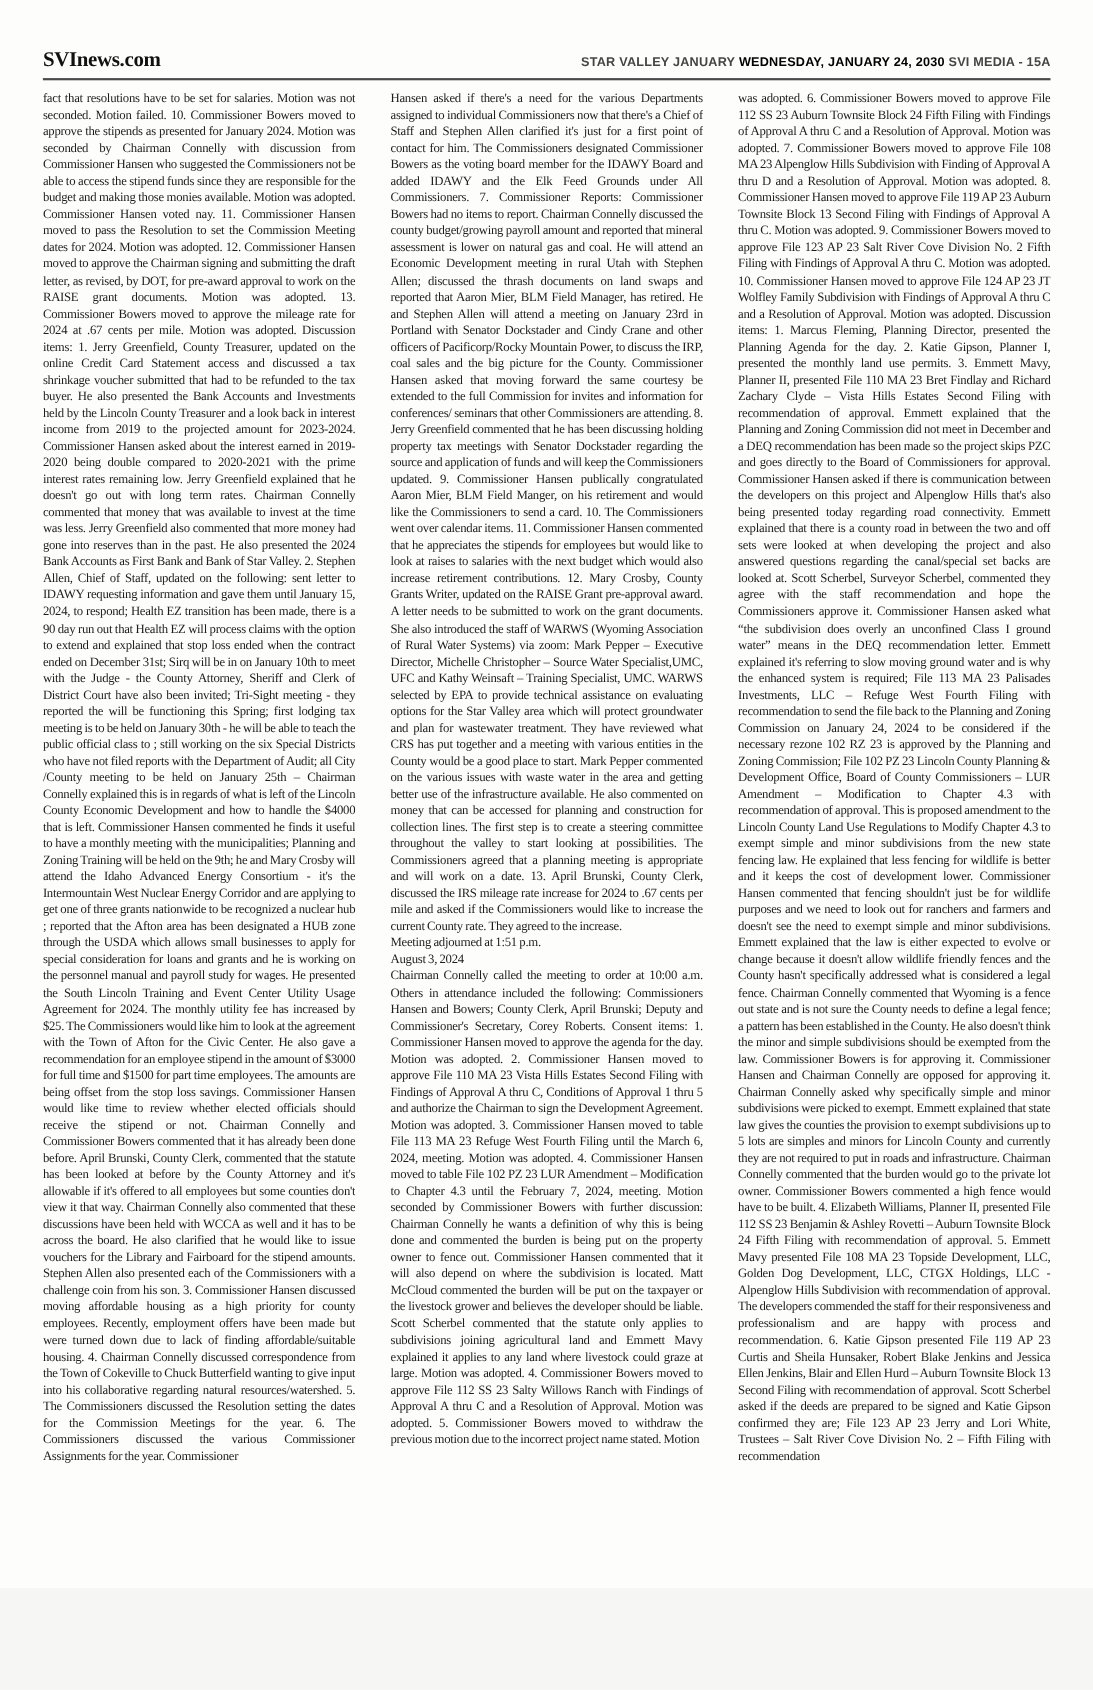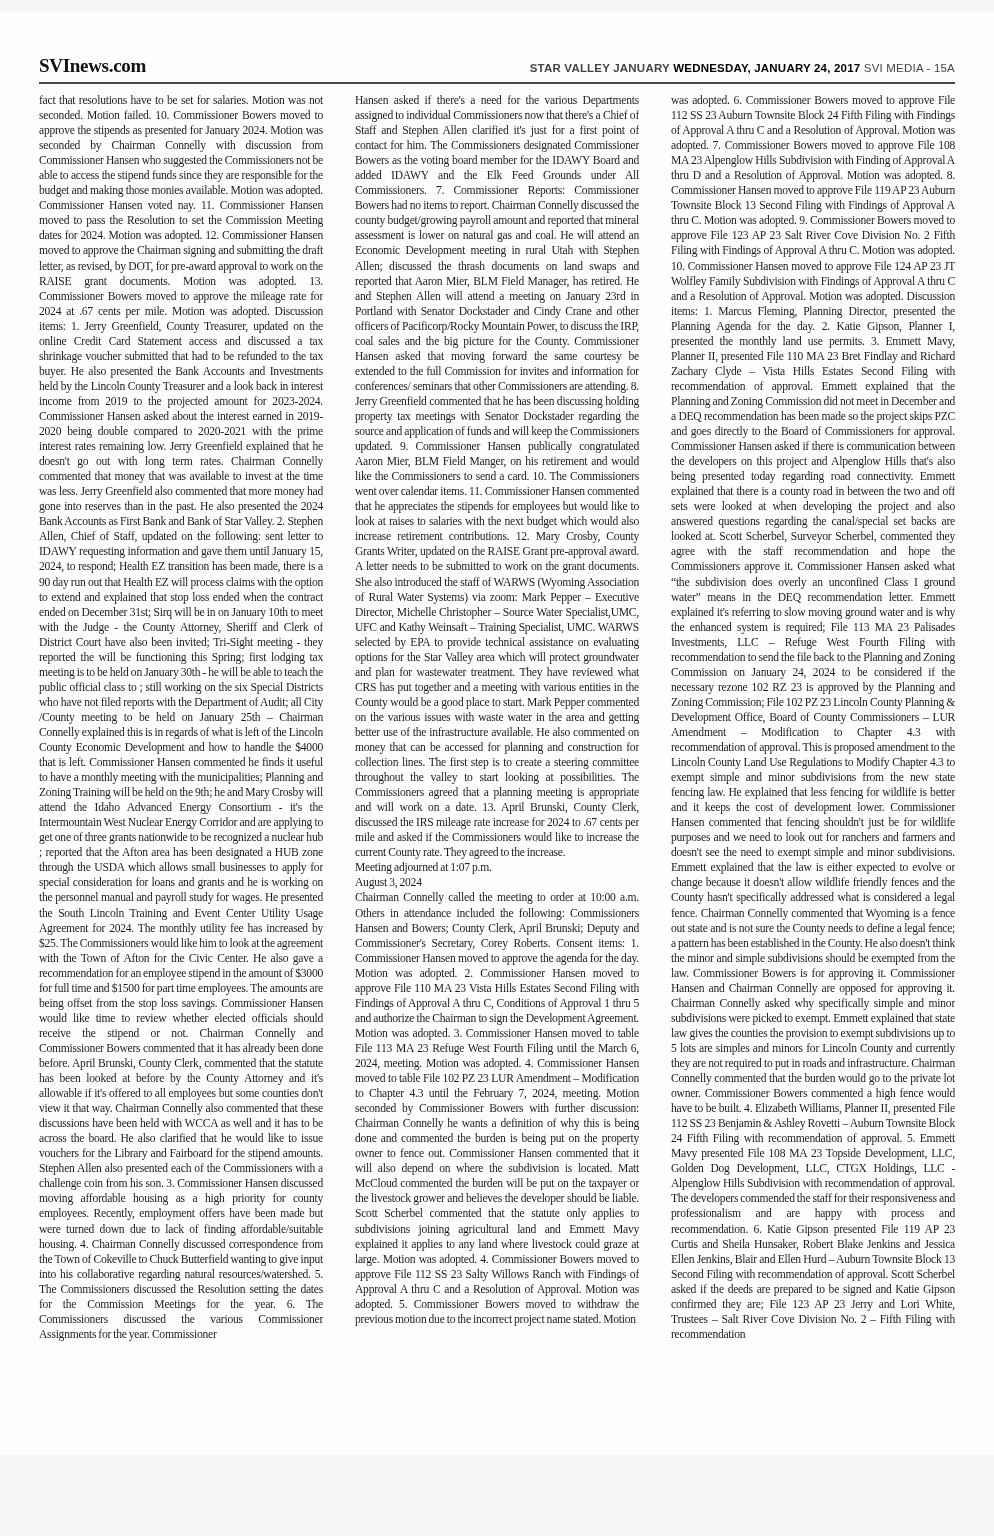--- a/index.html
+++ b/index.html
@@ -1,20 +1,20 @@
 <!DOCTYPE html>
 <html><head>
 <meta charset="utf-8">
 <style>
   html, body { margin: 0; padding: 0; background: #f6f6f4; }
   .page {
     position: relative;
     width: 994px;
     height: 1444px;
-    margin: 11px auto;
+    margin: 0 auto;
     background: #fdfdfc;
     box-sizing: border-box;
     padding: 44px 39px 0 39px;
     overflow: hidden;
     color: #1c1c1c;
   }
   .header {
     display: flex;
     justify-content: space-between;
     align-items: baseline;
@@ -27,21 +27,21 @@
     color: #111;
   }
   .dateline {
     font-family: "Liberation Sans", sans-serif;
     font-size: 11.5px;
     letter-spacing: 0.2px;
     white-space: nowrap;
   }
   .dateline .loc { color: #454545; font-weight: bold; }
   .dateline .date { color: #000; font-weight: bold; }
-  .dateline .edition { color: #454545; font-weight: normal; }
+  .dateline .edition { color: #454545; font-weight: bold; }
   .header-rule {
     border: none;
     border-top: 2px solid #4a4a4a;
     margin: 5px 0 0 0;
   }
   .columns {
     display: flex;
     gap: 32px;
     margin-top: 9px;
   }
@@ -60,33 +60,33 @@
   .col p { margin: 0; padding: 0; hyphens: none; }
 </style>
 </head>
 <body>
 
 <div class="page">
   <div class="header">
     <div class="masthead">SVInews.com</div>
     <div class="dateline">
       <span class="loc">STAR VALLEY JANUARY</span>
-      <span class="date">WEDNESDAY, JANUARY 24, 2017</span>
+      <span class="date">WEDNESDAY, JANUARY 24, 2030</span>
       <span class="edition">SVI MEDIA - 15A</span>
     </div>
   </div>
   <hr class="header-rule">
 
   <div class="columns">
     <div class="col">
       <p>fact that resolutions have to be set for salaries. Motion was not seconded. Motion failed. 10. Commissioner Bowers moved to approve the stipends as presented for January 2024. Motion was seconded by Chairman Connelly with discussion from Commissioner Hansen who suggested the Commissioners not be able to access the stipend funds since they are responsible for the budget and making those monies available. Motion was adopted. Commissioner Hansen voted nay. 11. Commissioner Hansen moved to pass the Resolution to set the Commission Meeting dates for 2024. Motion was adopted. 12. Commissioner Hansen moved to approve the Chairman signing and submitting the draft letter, as revised, by DOT, for pre-award approval to work on the RAISE grant documents. Motion was adopted. 13. Commissioner Bowers moved to approve the mileage rate for 2024 at .67 cents per mile. Motion was adopted. Discussion items: 1. Jerry Greenfield, County Treasurer, updated on the online Credit Card Statement access and discussed a tax shrinkage voucher submitted that had to be refunded to the tax buyer. He also presented the Bank Accounts and Investments held by the Lincoln County Treasurer and a look back in interest income from 2019 to the projected amount for 2023-2024. Commissioner Hansen asked about the interest earned in 2019-2020 being double compared to 2020-2021 with the prime interest rates remaining low. Jerry Greenfield explained that he doesn't go out with long term rates. Chairman Connelly commented that money that was available to invest at the time was less. Jerry Greenfield also commented that more money had gone into reserves than in the past. He also presented the 2024 Bank Accounts as First Bank and Bank of Star Valley. 2. Stephen Allen, Chief of Staff, updated on the following: sent letter to IDAWY requesting information and gave them until January 15, 2024, to respond; Health EZ transition has been made, there is a 90 day run out that Health EZ will process claims with the option to extend and explained that stop loss ended when the contract ended on December 31st; Sirq will be in on January 10th to meet with the Judge - the County Attorney, Sheriff and Clerk of District Court have also been invited; Tri-Sight meeting - they reported the will be functioning this Spring; first lodging tax meeting is to be held on January 30th - he will be able to teach the public official class to ; still working on the six Special Districts who have not filed reports with the Department of Audit; all City /County meeting to be held on January 25th – Chairman Connelly explained this is in regards of what is left of the Lincoln County Economic Development and how to handle the $4000 that is left. Commissioner Hansen commented he finds it useful to have a monthly meeting with the municipalities; Planning and Zoning Training will be held on the 9th; he and Mary Crosby will attend the Idaho Advanced Energy Consortium - it's the Intermountain West Nuclear Energy Corridor and are applying to get one of three grants nationwide to be recognized a nuclear hub ; reported that the Afton area has been designated a HUB zone through the USDA which allows small businesses to apply for special consideration for loans and grants and he is working on the personnel manual and payroll study for wages. He presented the South Lincoln Training and Event Center Utility Usage Agreement for 2024. The monthly utility fee has increased by $25. The Commissioners would like him to look at the agreement with the Town of Afton for the Civic Center. He also gave a recommendation for an employee stipend in the amount of $3000 for full time and $1500 for part time employees. The amounts are being offset from the stop loss savings. Commissioner Hansen would like time to review whether elected officials should receive the stipend or not. Chairman Connelly and Commissioner Bowers commented that it has already been done before. April Brunski, County Clerk, commented that the statute has been looked at before by the County Attorney and it's allowable if it's offered to all employees but some counties don't view it that way. Chairman Connelly also commented that these discussions have been held with WCCA as well and it has to be across the board. He also clarified that he would like to issue vouchers for the Library and Fairboard for the stipend amounts. Stephen Allen also presented each of the Commissioners with a challenge coin from his son. 3. Commissioner Hansen discussed moving affordable housing as a high priority for county employees. Recently, employment offers have been made but were turned down due to lack of finding affordable/suitable housing. 4. Chairman Connelly discussed correspondence from the Town of Cokeville to Chuck Butterfield wanting to give input into his collaborative regarding natural resources/watershed. 5. The Commissioners discussed the Resolution setting the dates for the Commission Meetings for the year. 6. The Commissioners discussed the various Commissioner Assignments for the year. Commissioner</p>
     </div>
     <div class="col">
       <p>Hansen asked if there's a need for the various Departments assigned to individual Commissioners now that there's a Chief of Staff and Stephen Allen clarified it's just for a first point of contact for him. The Commissioners designated Commissioner Bowers as the voting board member for the IDAWY Board and added IDAWY and the Elk Feed Grounds under All Commissioners. 7. Commissioner Reports: Commissioner Bowers had no items to report. Chairman Connelly discussed the county budget/growing payroll amount and reported that mineral assessment is lower on natural gas and coal. He will attend an Economic Development meeting in rural Utah with Stephen Allen; discussed the thrash documents on land swaps and reported that Aaron Mier, BLM Field Manager, has retired. He and Stephen Allen will attend a meeting on January 23rd in Portland with Senator Dockstader and Cindy Crane and other officers of Pacificorp/Rocky Mountain Power, to discuss the IRP, coal sales and the big picture for the County. Commissioner Hansen asked that moving forward the same courtesy be extended to the full Commission for invites and information for conferences/ seminars that other Commissioners are attending. 8. Jerry Greenfield commented that he has been discussing holding property tax meetings with Senator Dockstader regarding the source and application of funds and will keep the Commissioners updated. 9. Commissioner Hansen publically congratulated Aaron Mier, BLM Field Manger, on his retirement and would like the Commissioners to send a card. 10. The Commissioners went over calendar items. 11. Commissioner Hansen commented that he appreciates the stipends for employees but would like to look at raises to salaries with the next budget which would also increase retirement contributions. 12. Mary Crosby, County Grants Writer, updated on the RAISE Grant pre-approval award. A letter needs to be submitted to work on the grant documents. She also introduced the staff of WARWS (Wyoming Association of Rural Water Systems) via zoom: Mark Pepper – Executive Director, Michelle Christopher – Source Water Specialist,UMC, UFC and Kathy Weinsaft – Training Specialist, UMC. WARWS selected by EPA to provide technical assistance on evaluating options for the Star Valley area which will protect groundwater and plan for wastewater treatment. They have reviewed what CRS has put together and a meeting with various entities in the County would be a good place to start. Mark Pepper commented on the various issues with waste water in the area and getting better use of the infrastructure available. He also commented on money that can be accessed for planning and construction for collection lines. The first step is to create a steering committee throughout the valley to start looking at possibilities. The Commissioners agreed that a planning meeting is appropriate and will work on a date. 13. April Brunski, County Clerk, discussed the IRS mileage rate increase for 2024 to .67 cents per mile and asked if the Commissioners would like to increase the current County rate. They agreed to the increase.</p>
-      <p>Meeting adjourned at 1:07 p.m.</p>
+      <p>Meeting adjourned at 1:51 p.m.</p>
       <p>August 3, 2024</p>
       <p>Chairman Connelly called the meeting to order at 10:00 a.m. Others in attendance included the following: Commissioners Hansen and Bowers; County Clerk, April Brunski; Deputy and Commissioner's Secretary, Corey Roberts. Consent items: 1. Commissioner Hansen moved to approve the agenda for the day. Motion was adopted. 2. Commissioner Hansen moved to approve File 110 MA 23 Vista Hills Estates Second Filing with Findings of Approval A thru C, Conditions of Approval 1 thru 5 and authorize the Chairman to sign the Development Agreement. Motion was adopted. 3. Commissioner Hansen moved to table File 113 MA 23 Refuge West Fourth Filing until the March 6, 2024, meeting. Motion was adopted. 4. Commissioner Hansen moved to table File 102 PZ 23 LUR Amendment – Modification to Chapter 4.3 until the February 7, 2024, meeting. Motion seconded by Commissioner Bowers with further discussion: Chairman Connelly he wants a definition of why this is being done and commented the burden is being put on the property owner to fence out. Commissioner Hansen commented that it will also depend on where the subdivision is located. Matt McCloud commented the burden will be put on the taxpayer or the livestock grower and believes the developer should be liable. Scott Scherbel commented that the statute only applies to subdivisions joining agricultural land and Emmett Mavy explained it applies to any land where livestock could graze at large. Motion was adopted. 4. Commissioner Bowers moved to approve File 112 SS 23 Salty Willows Ranch with Findings of Approval A thru C and a Resolution of Approval. Motion was adopted. 5. Commissioner Bowers moved to withdraw the previous motion due to the incorrect project name stated. Motion</p>
     </div>
     <div class="col">
       <p>was adopted. 6. Commissioner Bowers moved to approve File 112 SS 23 Auburn Townsite Block 24 Fifth Filing with Findings of Approval A thru C and a Resolution of Approval. Motion was adopted. 7. Commissioner Bowers moved to approve File 108 MA 23 Alpenglow Hills Subdivision with Finding of Approval A thru D and a Resolution of Approval. Motion was adopted. 8. Commissioner Hansen moved to approve File 119 AP 23 Auburn Townsite Block 13 Second Filing with Findings of Approval A thru C. Motion was adopted. 9. Commissioner Bowers moved to approve File 123 AP 23 Salt River Cove Division No. 2 Fifth Filing with Findings of Approval A thru C. Motion was adopted. 10. Commissioner Hansen moved to approve File 124 AP 23 JT Wolfley Family Subdivision with Findings of Approval A thru C and a Resolution of Approval. Motion was adopted. Discussion items: 1. Marcus Fleming, Planning Director, presented the Planning Agenda for the day. 2. Katie Gipson, Planner I, presented the monthly land use permits. 3. Emmett Mavy, Planner II, presented File 110 MA 23 Bret Findlay and Richard Zachary Clyde – Vista Hills Estates Second Filing with recommendation of approval. Emmett explained that the Planning and Zoning Commission did not meet in December and a DEQ recommendation has been made so the project skips PZC and goes directly to the Board of Commissioners for approval. Commissioner Hansen asked if there is communication between the developers on this project and Alpenglow Hills that's also being presented today regarding road connectivity. Emmett explained that there is a county road in between the two and off sets were looked at when developing the project and also answered questions regarding the canal/special set backs are looked at. Scott Scherbel, Surveyor Scherbel, commented they agree with the staff recommendation and hope the Commissioners approve it. Commissioner Hansen asked what “the subdivision does overly an unconfined Class I ground water” means in the DEQ recommendation letter. Emmett explained it's referring to slow moving ground water and is why the enhanced system is required; File 113 MA 23 Palisades Investments, LLC – Refuge West Fourth Filing with recommendation to send the file back to the Planning and Zoning Commission on January 24, 2024 to be considered if the necessary rezone 102 RZ 23 is approved by the Planning and Zoning Commission; File 102 PZ 23 Lincoln County Planning &amp; Development Office, Board of County Commissioners – LUR Amendment – Modification to Chapter 4.3 with recommendation of approval. This is proposed amendment to the Lincoln County Land Use Regulations to Modify Chapter 4.3 to exempt simple and minor subdivisions from the new state fencing law. He explained that less fencing for wildlife is better and it keeps the cost of development lower. Commissioner Hansen commented that fencing shouldn't just be for wildlife purposes and we need to look out for ranchers and farmers and doesn't see the need to exempt simple and minor subdivisions. Emmett explained that the law is either expected to evolve or change because it doesn't allow wildlife friendly fences and the County hasn't specifically addressed what is considered a legal fence. Chairman Connelly commented that Wyoming is a fence out state and is not sure the County needs to define a legal fence; a pattern has been established in the County. He also doesn't think the minor and simple subdivisions should be exempted from the law. Commissioner Bowers is for approving it. Commissioner Hansen and Chairman Connelly are opposed for approving it. Chairman Connelly asked why specifically simple and minor subdivisions were picked to exempt. Emmett explained that state law gives the counties the provision to exempt subdivisions up to 5 lots are simples and minors for Lincoln County and currently they are not required to put in roads and infrastructure. Chairman Connelly commented that the burden would go to the private lot owner. Commissioner Bowers commented a high fence would have to be built. 4. Elizabeth Williams, Planner II, presented File 112 SS 23 Benjamin &amp; Ashley Rovetti – Auburn Townsite Block 24 Fifth Filing with recommendation of approval. 5. Emmett Mavy presented File 108 MA 23 Topside Development, LLC, Golden Dog Development, LLC, CTGX Holdings, LLC - Alpenglow Hills Subdivision with recommendation of approval. The developers commended the staff for their responsiveness and professionalism and are happy with process and recommendation. 6. Katie Gipson presented File 119 AP 23 Curtis and Sheila Hunsaker, Robert Blake Jenkins and Jessica Ellen Jenkins, Blair and Ellen Hurd – Auburn Townsite Block 13 Second Filing with recommendation of approval. Scott Scherbel asked if the deeds are prepared to be signed and Katie Gipson confirmed they are; File 123 AP 23 Jerry and Lori White, Trustees – Salt River Cove Division No. 2 – Fifth Filing with recommendation</p>
     </div>
   </div>
 </div>
 
 </body></html>

